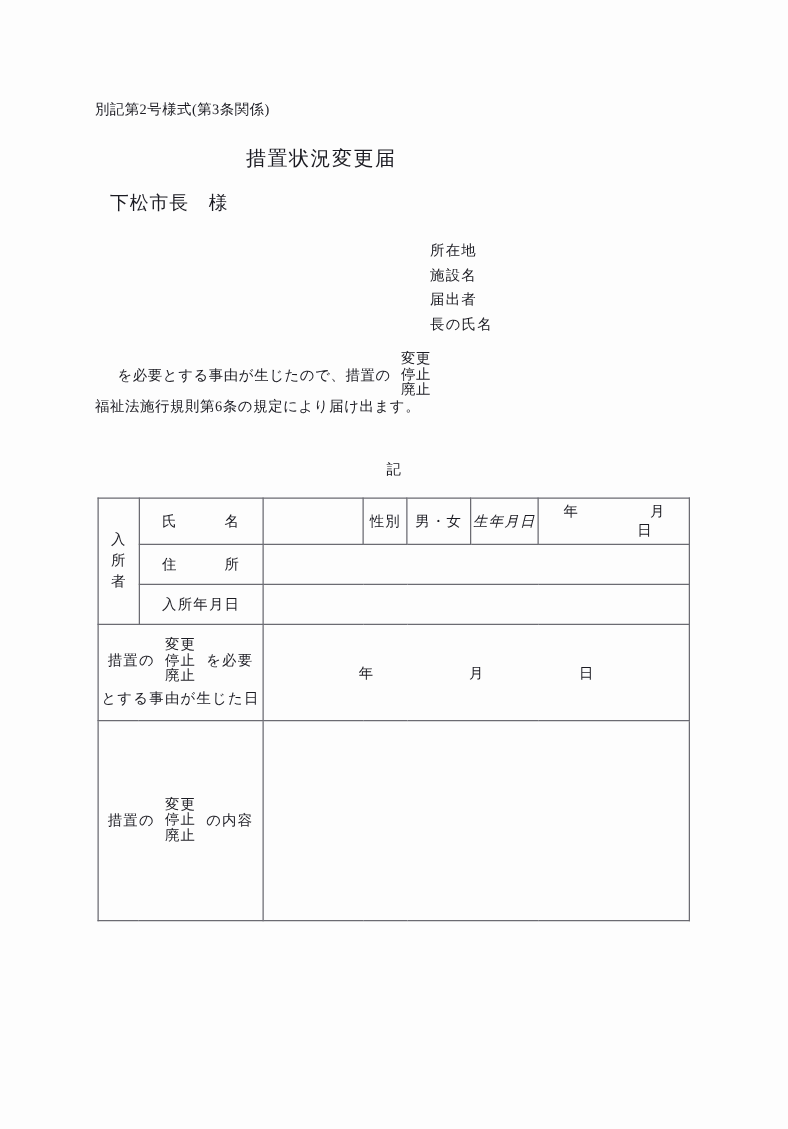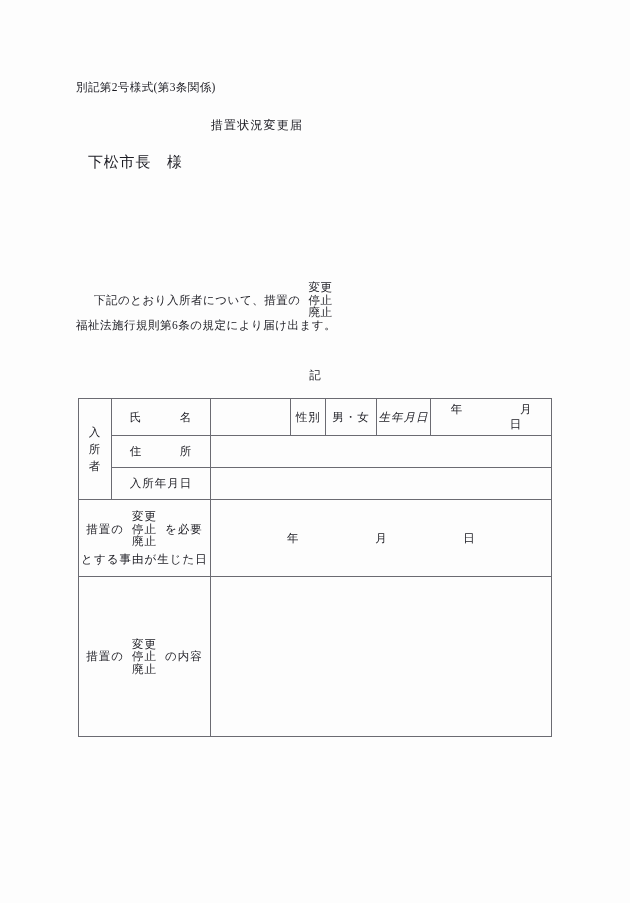--- a/index.html
+++ b/index.html
@@ -34,21 +34,21 @@
     font-size: 11.5px;
     letter-spacing: 0.4px;
     white-space: nowrap;
   }
   .doc-title {
     position: absolute;
     left: 0;
     top: 117px;
     width: 514px;
     text-align: center;
-    font-size: 12px;
+    font-size: 16px;
     letter-spacing: 1.2px;
   }
   .addressee {
     position: absolute;
     left: 88px;
     top: 153px;
     font-size: 15px;
     letter-spacing: 0.8px;
     white-space: nowrap;
   }
@@ -172,24 +172,30 @@
 
 <div class="page">
   <div class="doc">
 
     <div class="form-code">別記第2号様式(第3条関係)</div>
 
     <div class="doc-title">措置状況変更届</div>
 
     <div class="addressee">下松市長　様</div>
 
+    <div class="filer-block">
+      <div>所在地</div>
+      <div>施設名</div>
+      <div>届出者</div>
+      <div>長の氏名</div>
+    </div>
 
     <div class="body-para">
       <div class="line1">
-        <span>下記のとおり入所者について、措置の</span>
+        <span>を必要とする事由が生じたので、措置の</span>
         <span class="stack">
           <span>変更</span>
           <span>停止</span>
           <span>廃止</span>
         </span>
       </div>
       <div class="line2">福祉法施行規則第6条の規定により届け出ます。</div>
     </div>
 
     <div class="ki-mark">記</div>

